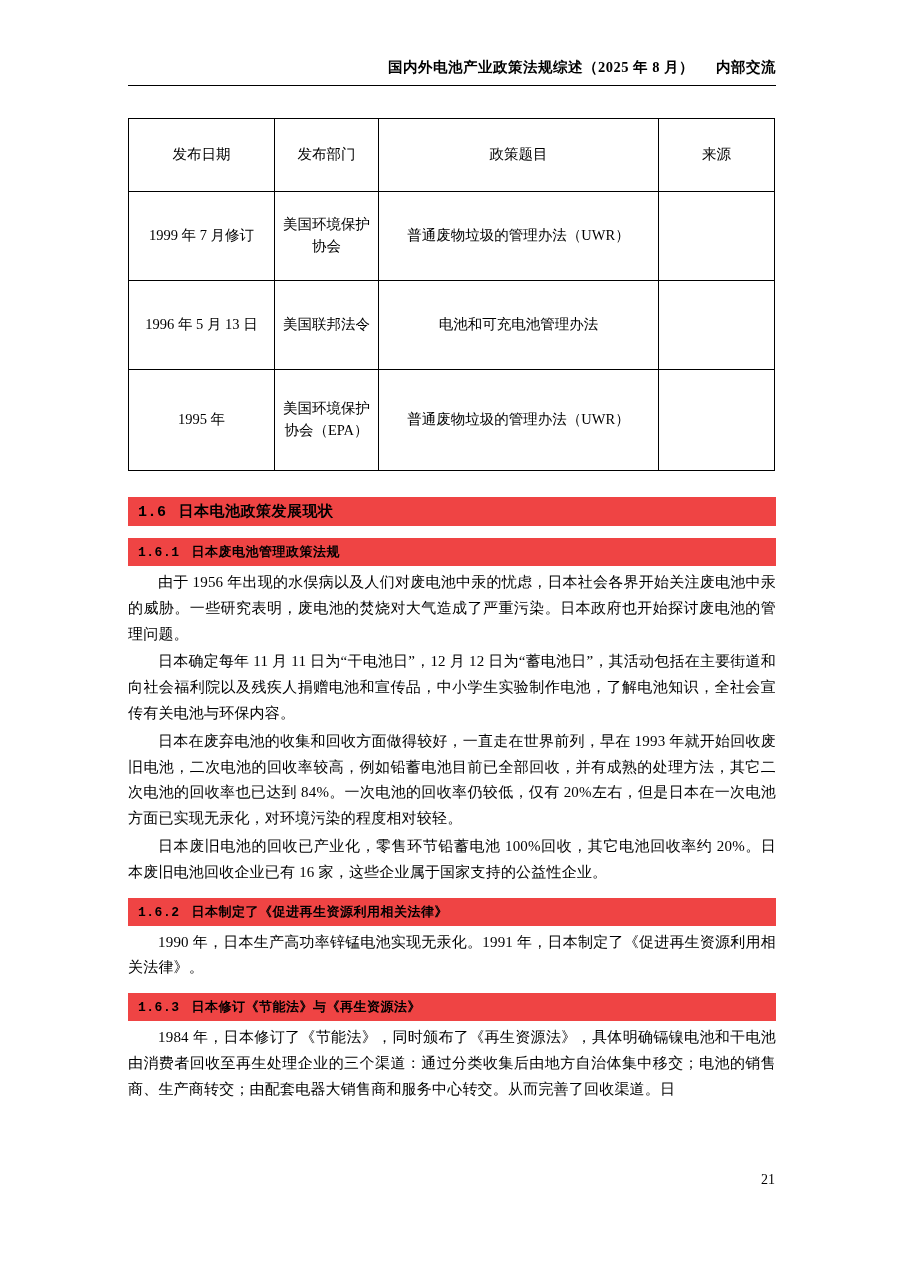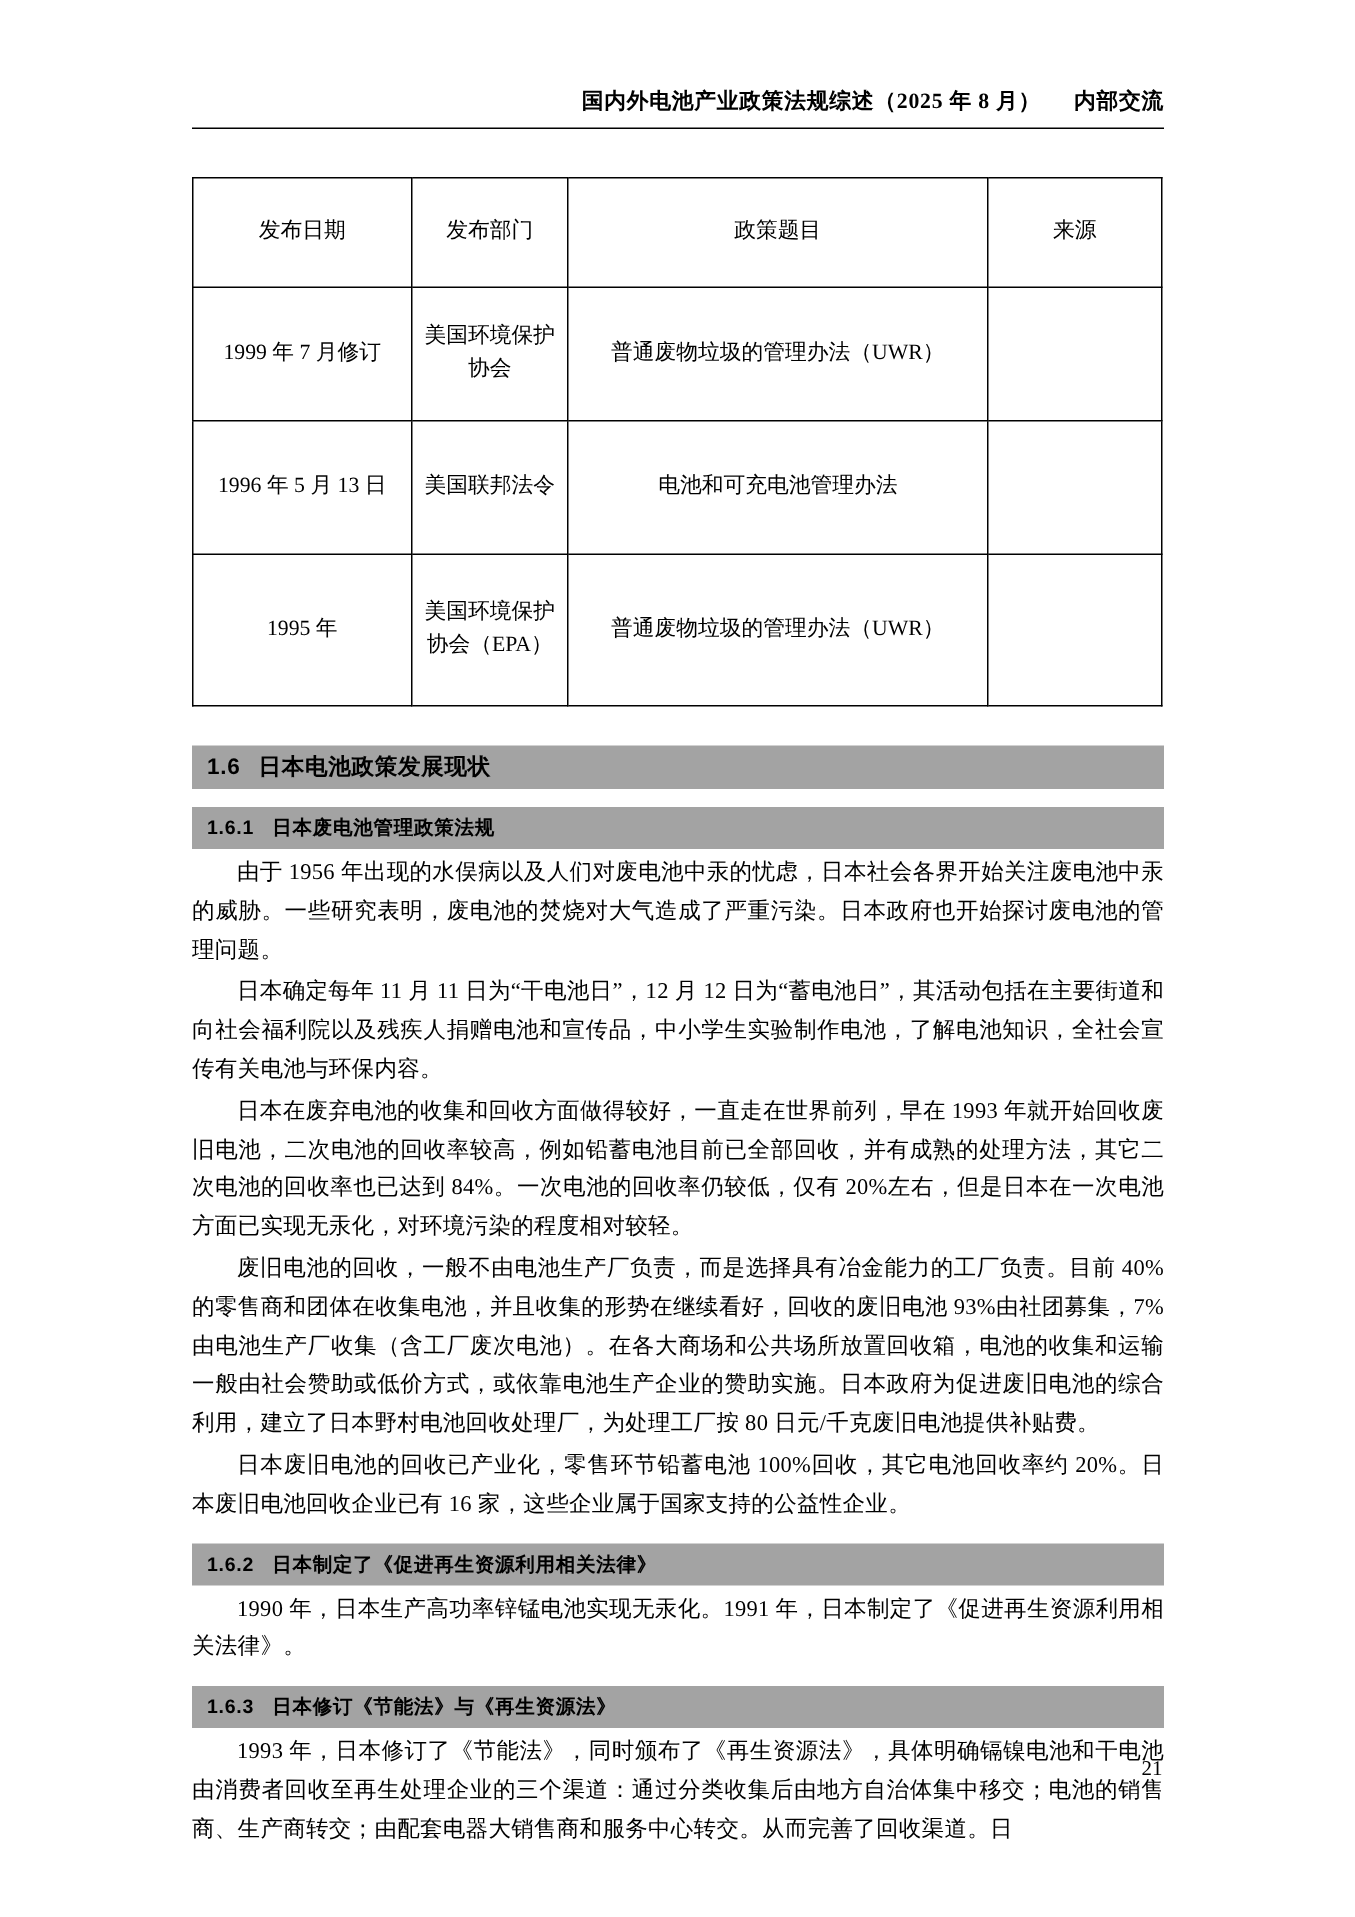--- a/index.html
+++ b/index.html
@@ -63,22 +63,22 @@
   .col-date { width: 146px; }
   .col-dept { width: 104px; }
   .col-title { width: 280px; }
   .col-src  { width: 116px; }
   .row-h1 td { height: 44px; }
   .row-h2 td { height: 44px; }
   .row-h3 td { height: 56px; }
 
   
   .sec-head {
-    background: #a3a3a3;
-    font-family: Liberation Sans, sans-serif;
+    background: #ef4444;
+    font-family: Liberation Mono, monospace;
     font-weight: bold;
     font-size: 15px;
     padding: 5px 8px 5px 10px;
     margin: 26px 0 6px 0;
     letter-spacing: 0.5px;
   }
   .sec-head.sub {
     font-size: 13px;
     margin: 12px 0 4px 0;
   }
@@ -152,31 +152,30 @@
       <span class="num">1.6</span><span>日本电池政策发展现状</span>
     </div>
 
     <div class="sec-head sub">
       <span class="num">1.6.1</span><span>日本废电池管理政策法规</span>
     </div>
 
     <p class="body-text">由于 1956 年出现的水俣病以及人们对废电池中汞的忧虑，日本社会各界开始关注废电池中汞的威胁。一些研究表明，废电池的焚烧对大气造成了严重污染。日本政府也开始探讨废电池的管理问题。</p>
     <p class="body-text">日本确定每年 11 月 11 日为“干电池日”，12 月 12 日为“蓄电池日”，其活动包括在主要街道和向社会福利院以及残疾人捐赠电池和宣传品，中小学生实验制作电池，了解电池知识，全社会宣传有关电池与环保内容。</p>
     <p class="body-text">日本在废弃电池的收集和回收方面做得较好，一直走在世界前列，早在 1993 年就开始回收废旧电池，二次电池的回收率较高，例如铅蓄电池目前已全部回收，并有成熟的处理方法，其它二次电池的回收率也已达到 84%。一次电池的回收率仍较低，仅有 20%左右，但是日本在一次电池方面已实现无汞化，对环境污染的程度相对较轻。</p>
-    <p class="body-text">废旧电池的回收，一般不由电池生产厂负责，而是选择具有冶金能力的工厂负责。目前 40%的零售商和团体在收集电池，并且收集的形势在继续看好，回收的废旧电池 93%由社团募集，7%由电池生产厂收集（含工厂废次电池）。在各大商场和公共场所放置回收箱，电池的收集和运输一般由社会赞助或低价方式，或依靠电池生产企业的赞助实施。日本政府为促进废旧电池的综合利用，建立了日本野村电池回收处理厂，为处理工厂按 80 日元/千克废旧电池提供补贴费。</p>
     <p class="body-text">日本废旧电池的回收已产业化，零售环节铅蓄电池 100%回收，其它电池回收率约 20%。日本废旧电池回收企业已有 16 家，这些企业属于国家支持的公益性企业。</p>
 
     <div class="sec-head sub">
       <span class="num">1.6.2</span><span>日本制定了《促进再生资源利用相关法律》</span>
     </div>
 
     <p class="body-text">1990 年，日本生产高功率锌锰电池实现无汞化。1991 年，日本制定了《促进再生资源利用相关法律》。</p>
 
     <div class="sec-head sub">
       <span class="num">1.6.3</span><span>日本修订《节能法》与《再生资源法》</span>
     </div>
 
-    <p class="body-text">1993 年，日本修订了《节能法》，同时颁布了《再生资源法》，具体明确镉镍电池和干电池由消费者回收至再生处理企业的三个渠道：通过分类收集后由地方自治体集中移交；电池的销售商、生产商转交；由配套电器大销售商和服务中心转交。从而完善了回收渠道。日</p>
+    <p class="body-text">1984 年，日本修订了《节能法》，同时颁布了《再生资源法》，具体明确镉镍电池和干电池由消费者回收至再生处理企业的三个渠道：通过分类收集后由地方自治体集中移交；电池的销售商、生产商转交；由配套电器大销售商和服务中心转交。从而完善了回收渠道。日</p>
 
   </div>
 
   <div class="page-number">21</div>
 </div>
 
 </body></html>

